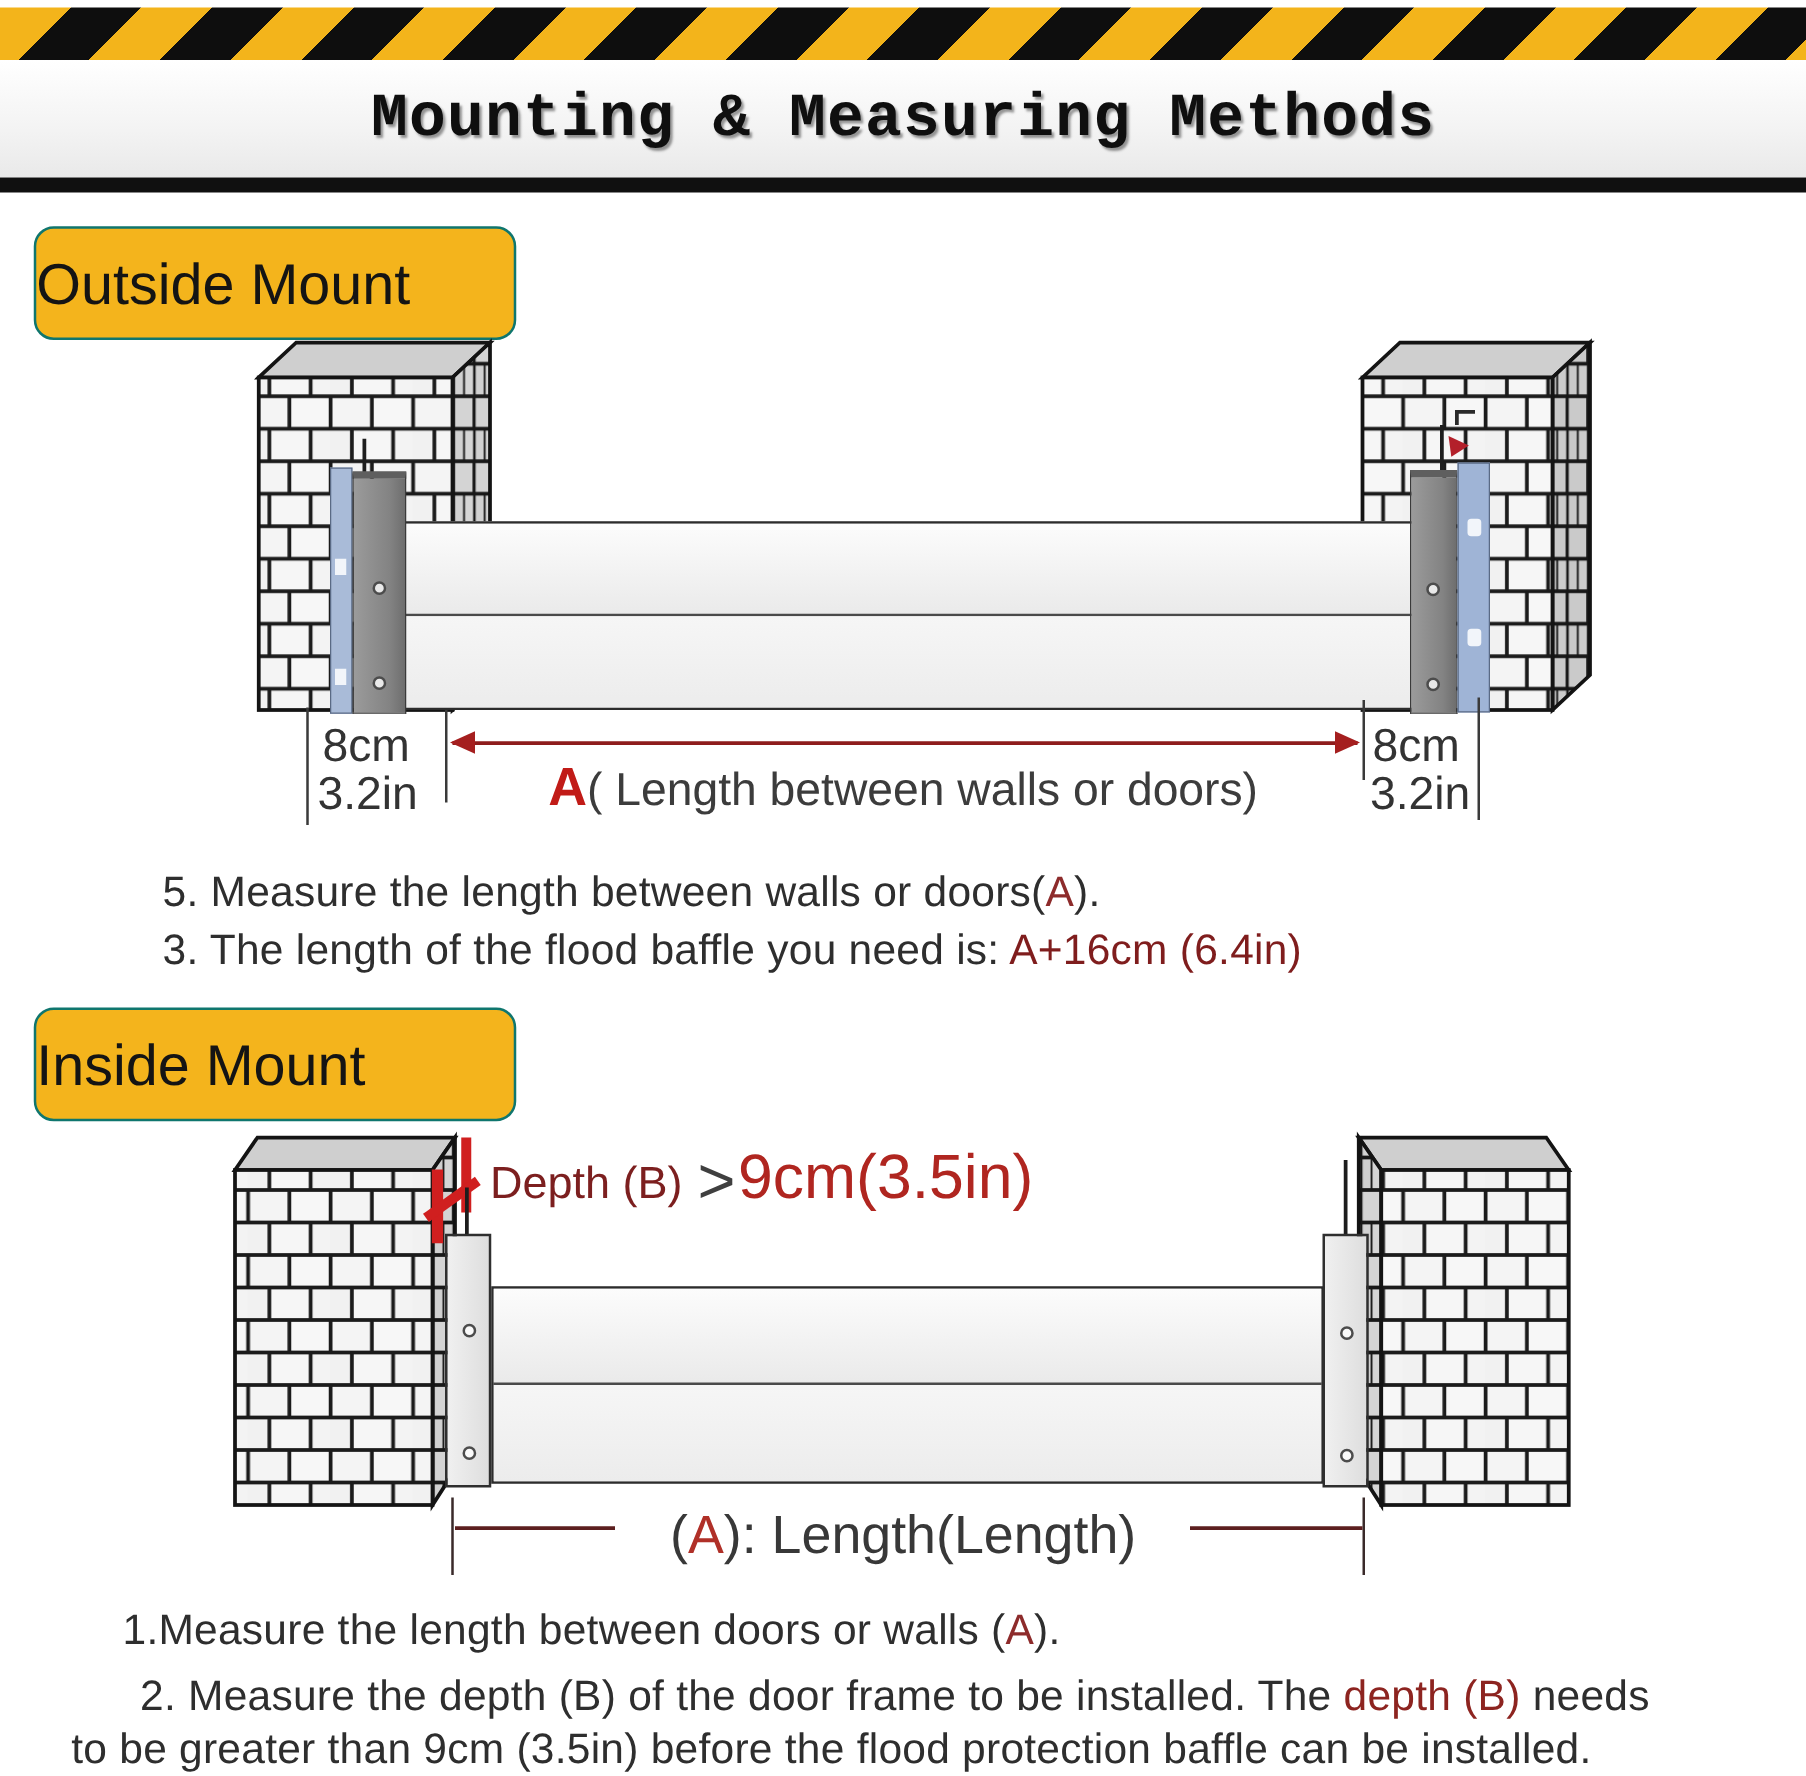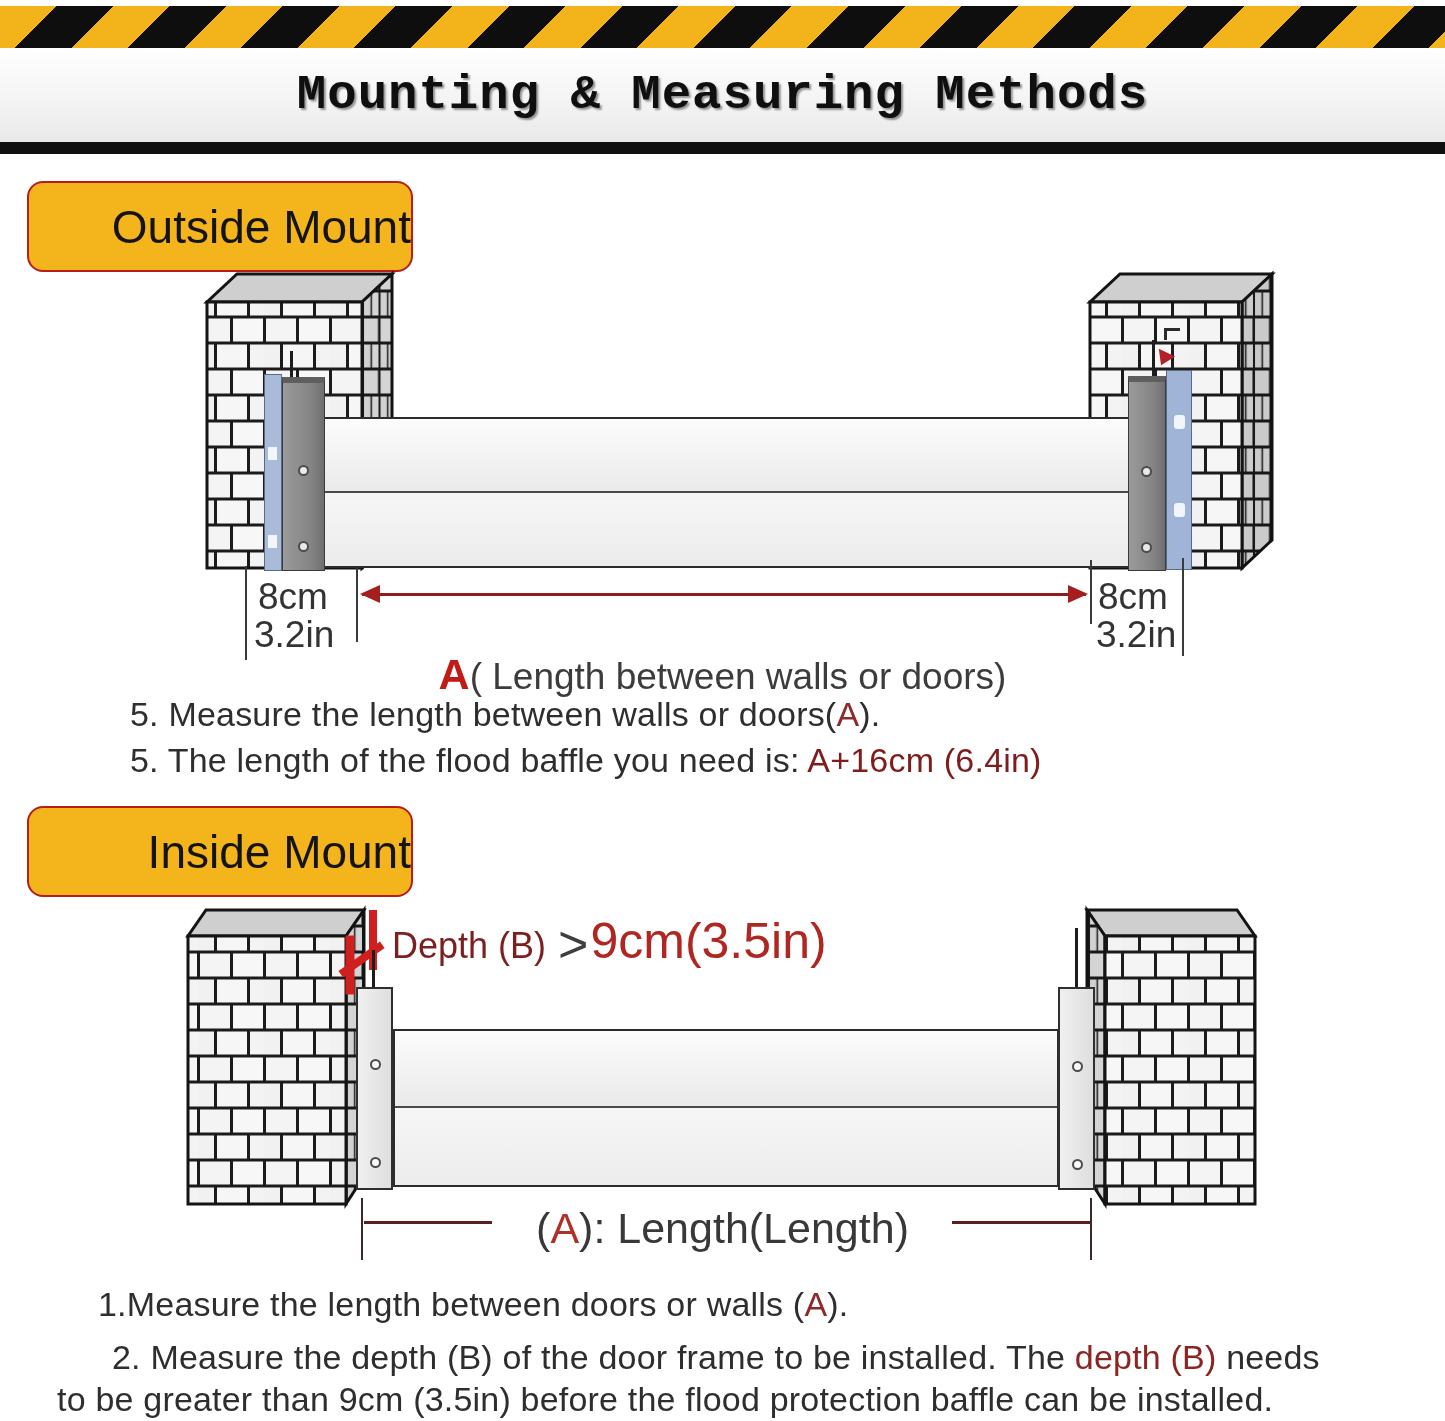--- a/index.html
+++ b/index.html
@@ -11,21 +11,21 @@
     background:repeating-linear-gradient(135deg,#f3b41b 0 40px,#0e0e0e 40px 80px);}
   .title-band{position:absolute;left:0;top:48px;width:1445px;height:94px;
     background:linear-gradient(180deg,#ffffff 0%,#f3f3f3 60%,#e9e9e9 100%);
     display:flex;align-items:center;justify-content:center;font-family:Liberation Mono, monospace;}
   .title-band h1{margin:0;font-size:49px;font-weight:bold;letter-spacing:1px;color:#0f0f0f;
     text-shadow:2px 2px 2px rgba(0,0,0,0.40);}
   .black-bar{position:absolute;left:0;top:142px;width:1445px;height:12px;background:#101010;}
 
   
   .badge{position:absolute;left:27px;width:382px;height:87px;background:#f4b41c;
-    border:2px solid #b91c1c;border-radius:16px;display:flex;align-items:center;justify-content:flex-end;
+    border:2px solid #0f766e;border-radius:16px;display:flex;align-items:center;justify-content:flex-start;
     font-size:46px;color:#141414;}
   .badge.outside{top:181px;}
   .badge.inside{top:806px;}
 
   
   .dsvg{position:absolute;left:0;}
   .baffle{position:absolute;border:2px solid #2c2c2c;box-sizing:border-box;background:#efefef;}
   .baffle .panel-top{position:absolute;left:0;top:0;width:100%;height:50%;
     background:linear-gradient(180deg,#fcfcfc 0%,#eaeaea 100%);border-bottom:2px solid #4a4a4a;box-sizing:border-box;}
   .baffle .panel-bottom{position:absolute;left:0;bottom:0;width:100%;height:50%;
@@ -49,21 +49,21 @@
 
   
   .vline{position:absolute;width:2px;background:#3a3a3a;}
   .dim-arrow{position:absolute;left:362px;top:593px;width:724px;height:3px;background:#8e1d1d;}
   .ah{position:absolute;width:0;height:0;border-top:9px solid transparent;border-bottom:9px solid transparent;top:-8px;}
   .ah.left{left:-2px;border-right:20px solid #a51f1f;}
   .ah.right{right:-2px;border-left:20px solid #a51f1f;}
   .hseg{position:absolute;top:1221px;height:3px;background:#5c1f1f;}
 
   .dim-text{position:absolute;font-size:37px;color:#333;}
-  .arrow-label{position:absolute;top:606px;left:0;width:1445px;text-align:center;font-size:37px;color:#3c3c3c;margin-top:44px;}
+  .arrow-label{position:absolute;top:606px;left:0;width:1445px;text-align:center;font-size:37px;color:#3c3c3c;}
   .arrow-label .bigA{font-weight:bold;color:#c11b17;font-size:43px;}
   .len-label{position:absolute;top:1204px;left:0;width:1445px;text-align:center;font-size:43px;color:#383838;}
   .len-label .redA{color:#b03028;}
   .depth-label{position:absolute;left:392px;top:912px;font-size:36px;color:#7c1f1f;}
   .depth-label .gt{font-size:52px;color:#3f3f3f;font-weight:normal;vertical-align:-4px;padding:0 2px;}
   .depth-label .val{font-size:50px;color:#b02620;}
 
   
   .step{position:absolute;font-size:34px;color:#2e2e2e;letter-spacing:0.2px;white-space:nowrap;}
   .red1{color:#8d2b2b;}
@@ -158,21 +158,21 @@
   <div class="dim-text" style="left:1098px;top:576px">8cm</div>
   <div class="dim-text" style="left:1096px;top:614px">3.2in</div>
   <div class="arrow-label">
     <span class="bigA">A</span><span>( Length between walls or doors)</span>
   </div>
 
   <div class="step" style="left:130px;top:695px">
     <span>5. Measure the length between walls or doors(</span><span class="red1">A</span><span>).</span>
   </div>
   <div class="step" style="left:130px;top:741px">
-    <span>5. The length of the flood baffle you need is: </span><span class="red2">A+16cm (6.4in)</span>
+    <span>3. The length of the flood baffle you need is: </span><span class="red2">A+16cm (6.4in)</span>
   </div>
 
   <div class="badge inside">
     <span>Inside Mount</span>
   </div>
 
   <svg class="dsvg" style="top:900px" width="1445" height="312">
     <defs>
       <pattern id="bk2" patternUnits="userSpaceOnUse" width="66" height="52">
         <rect width="66" height="52" fill="#1b1b1b"></rect>

